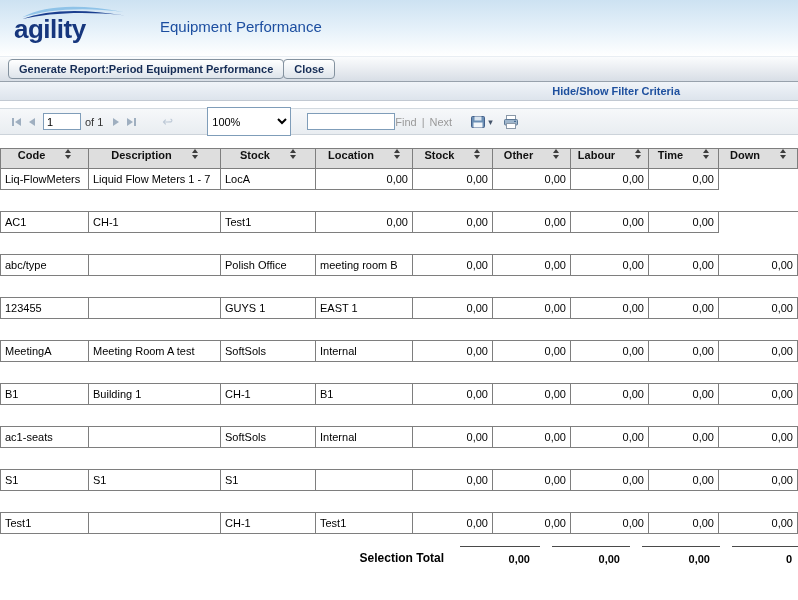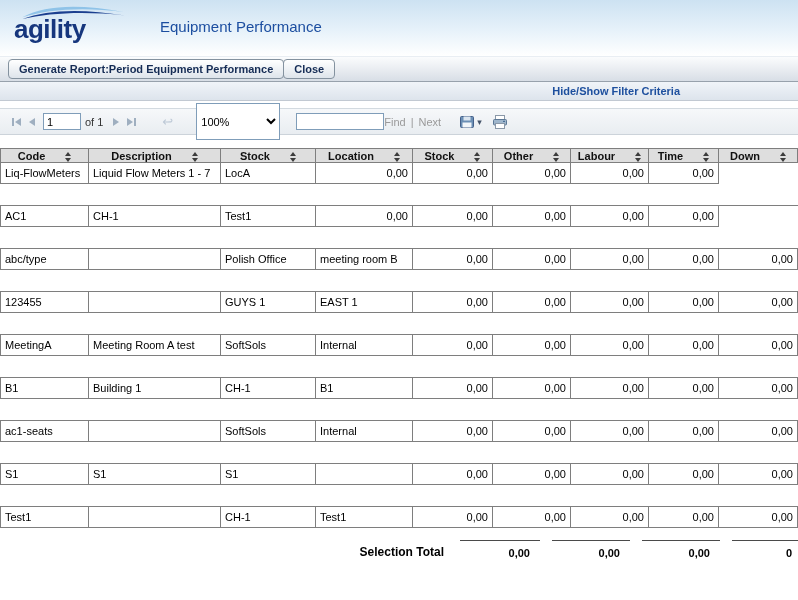--- a/index.html
+++ b/index.html
@@ -38,35 +38,35 @@
                     border-top:1px solid #d3dae0; border-bottom:1px solid #ccd3da;
                     display:flex; align-items:center; padding:0 8px; font-size:11px; color:#444; }
   .nav-btn { display:inline-flex; align-items:center; gap:1px; padding:2px 4px; cursor:pointer; }
   .tri { width:0; height:0; border-top:4px solid transparent; border-bottom:4px solid transparent; display:inline-block; }
   .tri.left  { border-right:6px solid #9fafc0; }
   .tri.right { border-left:6px solid #9fafc0; }
   .bar { width:2px; height:8px; background:#9fafc0; display:inline-block; }
   .page-input { width:38px; height:17px; border:1px solid #7f9db9; font-size:11px; padding:0 3px; margin:0 4px; }
   .of-label { margin-right:6px; color:#333; }
   .parent-icon { color:#bdc9d6; font-size:13px; margin-left:22px; cursor:default; }
-  .zoom-select { width:84px; height:37px; font-size:11px; border:1px solid #7f9db9; margin-left:23px; background:#fff; }
+  .zoom-select { width:84px; height:29px; font-size:11px; border:1px solid #7f9db9; margin-left:34px; background:#fff; }
   .find-input { width:88px; height:17px; border:1px solid #7f9db9; font-size:11px; padding:0 3px; margin-left:16px; }
   .find-links { color:#9a9a9a; display:inline-flex; gap:5px; }
   .find-links span { cursor:pointer; }
   .export-group { display:inline-flex; align-items:center; margin-left:18px; gap:2px; cursor:pointer; }
   .caret { font-size:9px; color:#44546a; }
   .print-btn { margin-left:10px; cursor:pointer; display:inline-flex; }
 
   
   .report { padding-top:13px; background:#fff; }
   .rt { display:grid; grid-template-columns:88px 132px 95px 97px 80px 78px 78px 70px 79px;
         border-top:1px solid #7e7e7e; border-left:1px solid #7e7e7e; width:798px; }
   .rt > div { border-right:1px solid #7e7e7e; border-bottom:1px solid #7e7e7e; }
-  .th { display:flex; align-items:flex-end; justify-content:center; gap:20px;
-        font-weight:bold; font-size:11px; height:14px; background:#dedede; color:#111; cursor:pointer; }
+  .th { display:flex; align-items:flex-start; justify-content:center; gap:20px;
+        font-weight:bold; font-size:11px; height:20px; background:#dedede; color:#111; cursor:pointer; }
   .sort { display:inline-flex; flex-direction:column; gap:2px; }
   .sort i { display:block; width:0; height:0; border-left:3px solid transparent; border-right:3px solid transparent; }
   .sort .s-up { border-bottom:4px solid #3c3c3c; }
   .sort .s-dn { border-top:4px solid #3c3c3c; }
   .td { display:flex; align-items:center; min-height:21px; padding:2px 4px; font-size:11px; color:#000; background:#fff; }
   .td.num { justify-content:flex-end; }
   .row-group { margin-top:21px; }
   .row-group.first { margin-top:-1px; }
 
   

